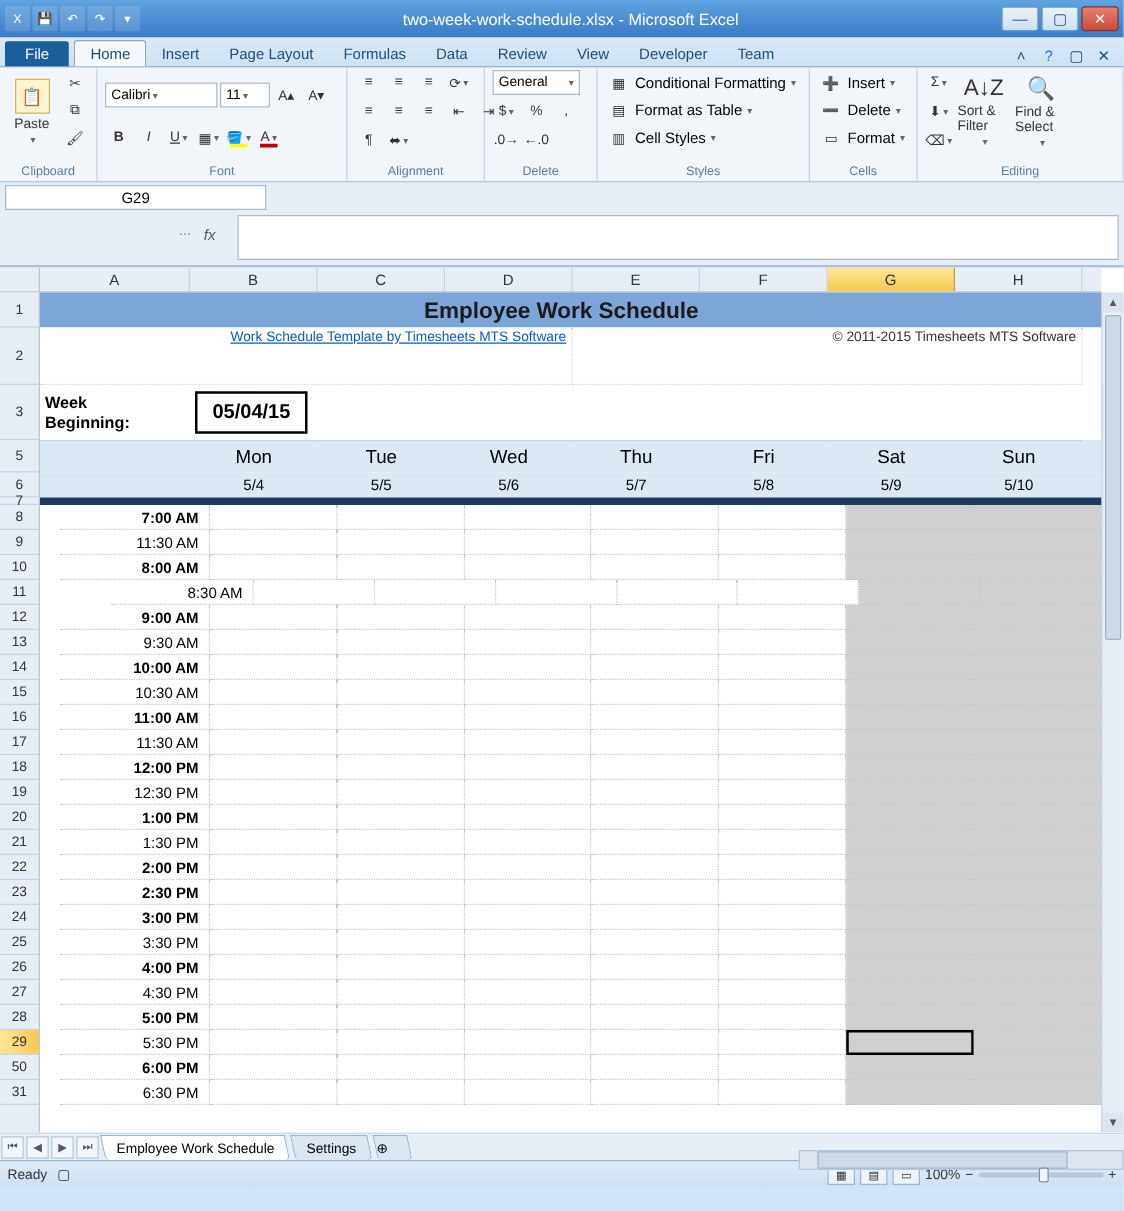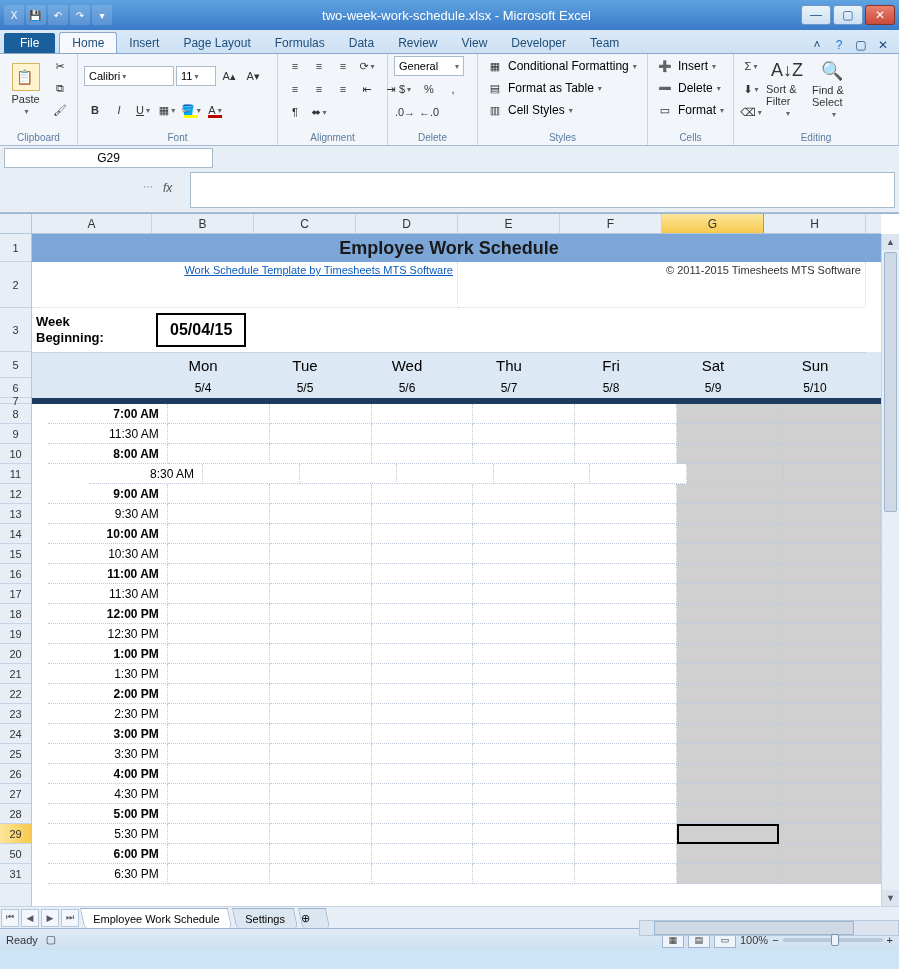--- a/index.html
+++ b/index.html
@@ -558,21 +558,21 @@
       <div class="row slot-row" style="height: 20px;">
         <div class="cell cA bold">2:00 PM</div>
         <div class="cell cB"></div>
         <div class="cell cC"></div>
         <div class="cell cD"></div>
         <div class="cell cE"></div>
         <div class="cell cF"></div>
         <div class="cell cG weekend"></div>
         <div class="cell cH weekend"></div>
       </div>
-      <div class="row slot-row" style="height: 20px;">
+      <div class="row slot-row" style="height: 20px; font-weight: bold;">
         <div class="cell cA">2:30 PM</div>
         <div class="cell cB"></div>
         <div class="cell cC"></div>
         <div class="cell cD"></div>
         <div class="cell cE"></div>
         <div class="cell cF"></div>
         <div class="cell cG weekend"></div>
         <div class="cell cH weekend"></div>
       </div>
       <div class="row slot-row" style="height: 20px;">

